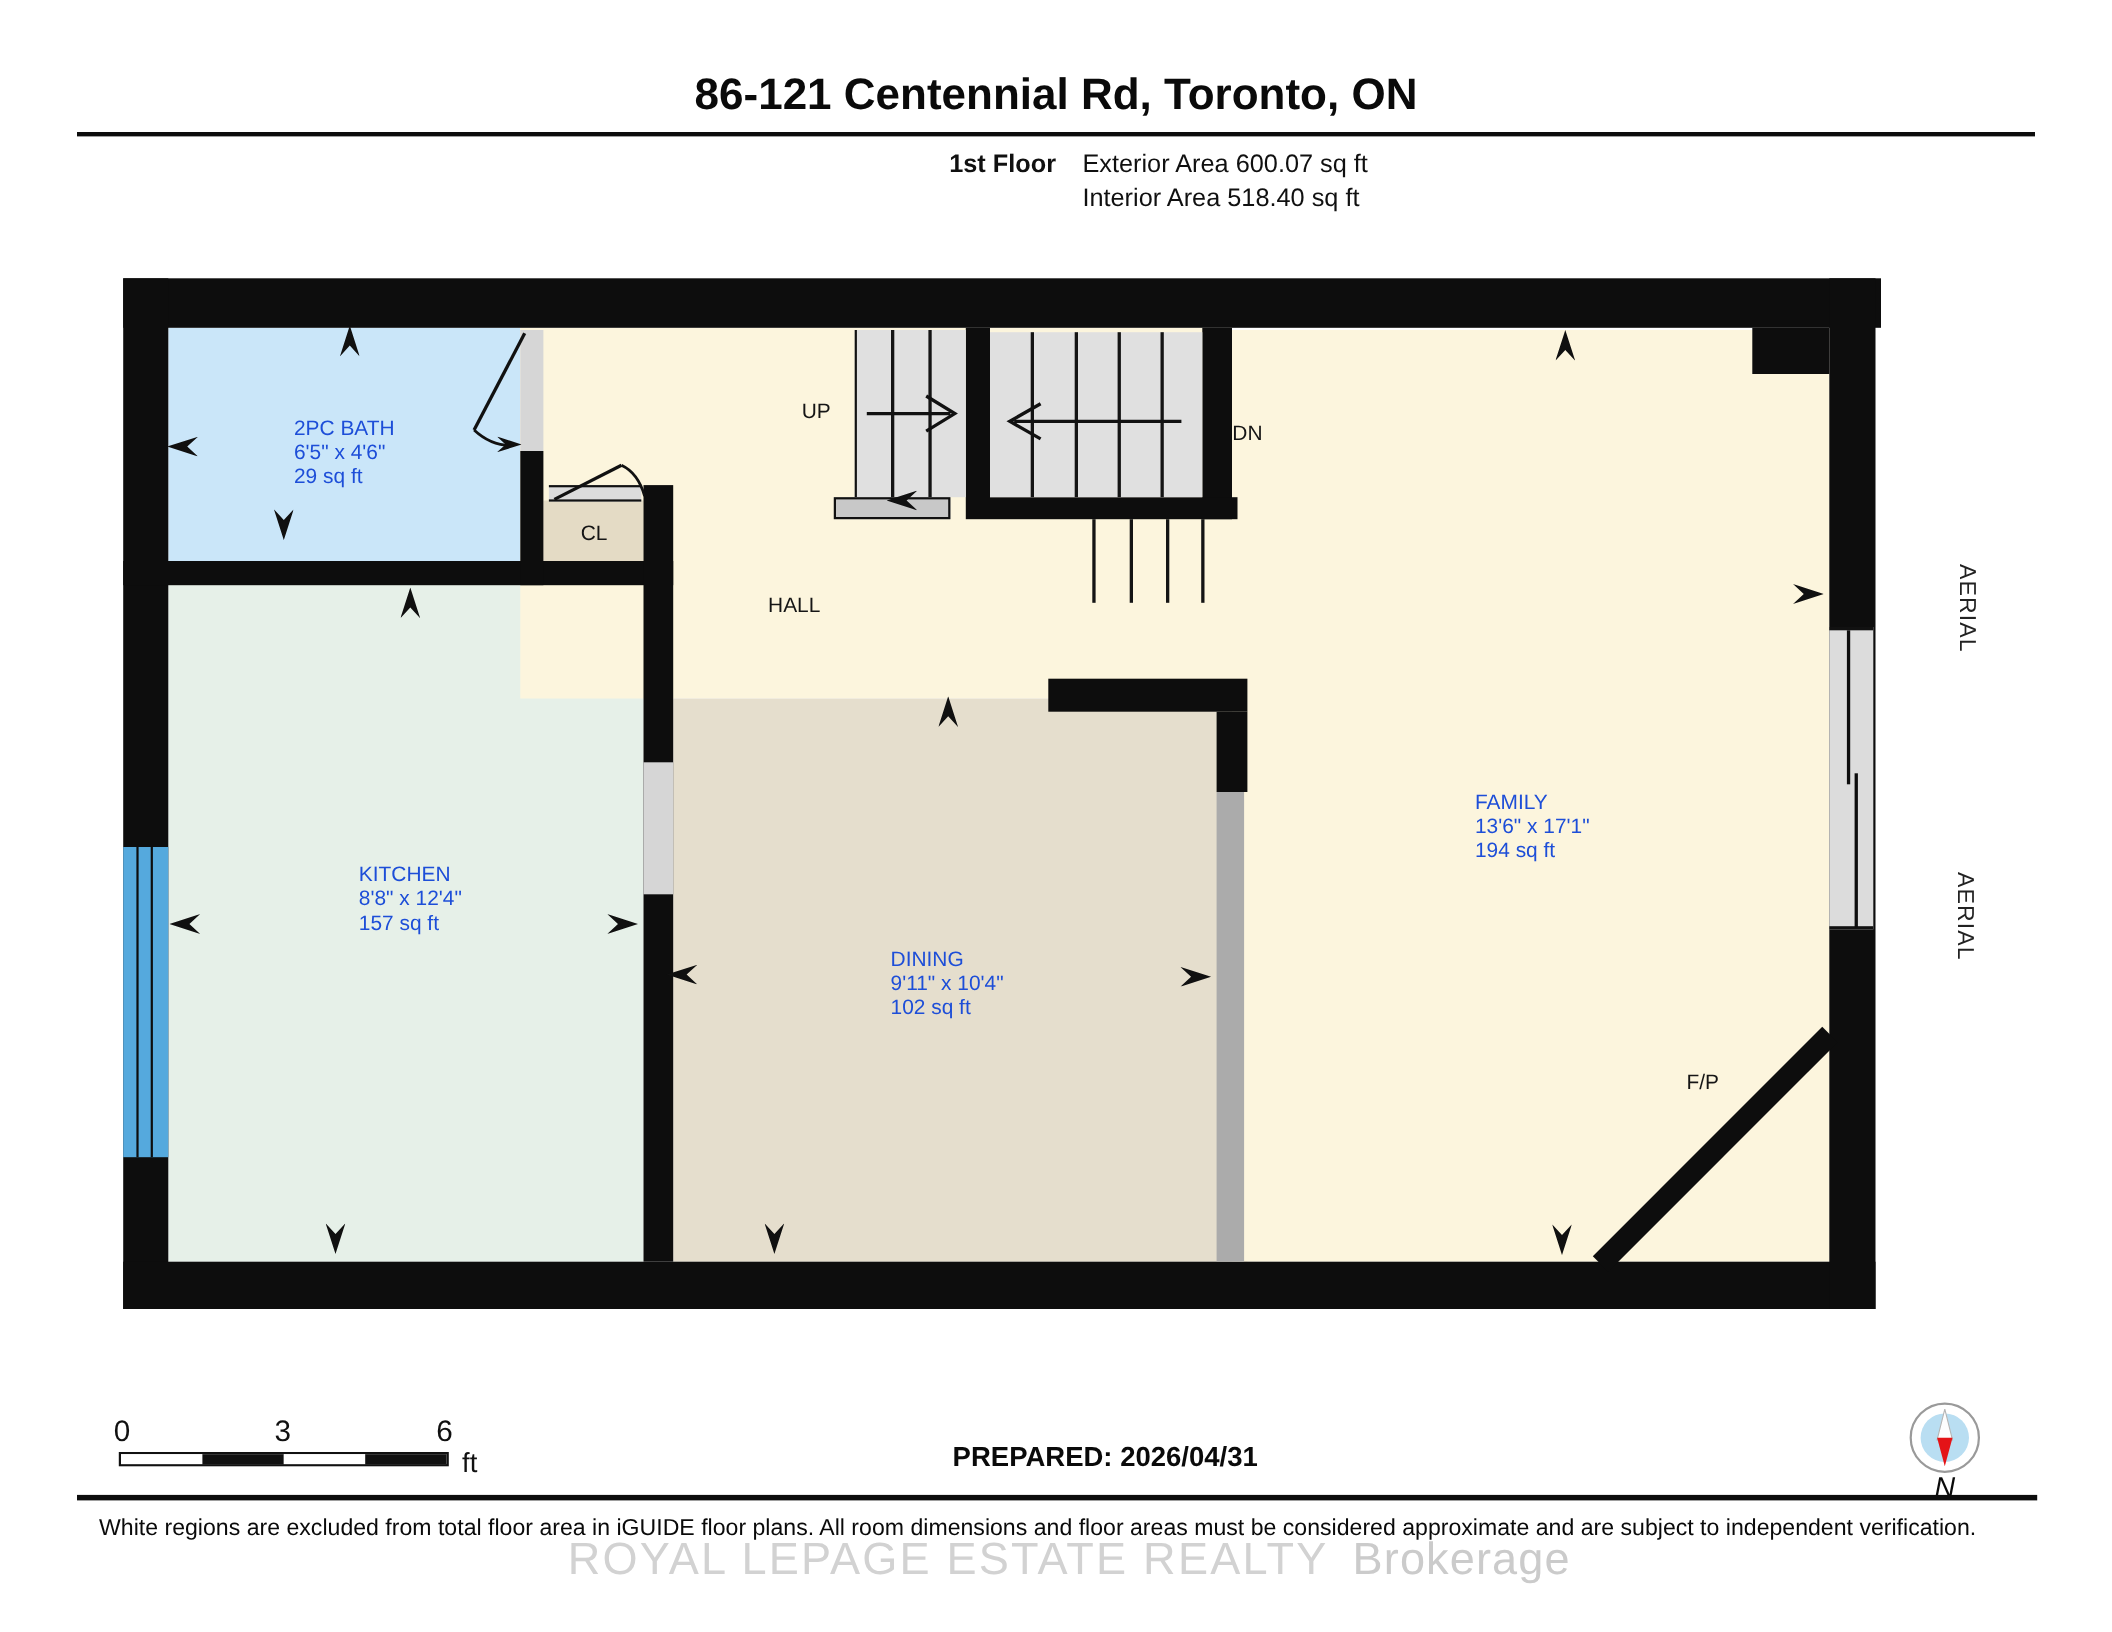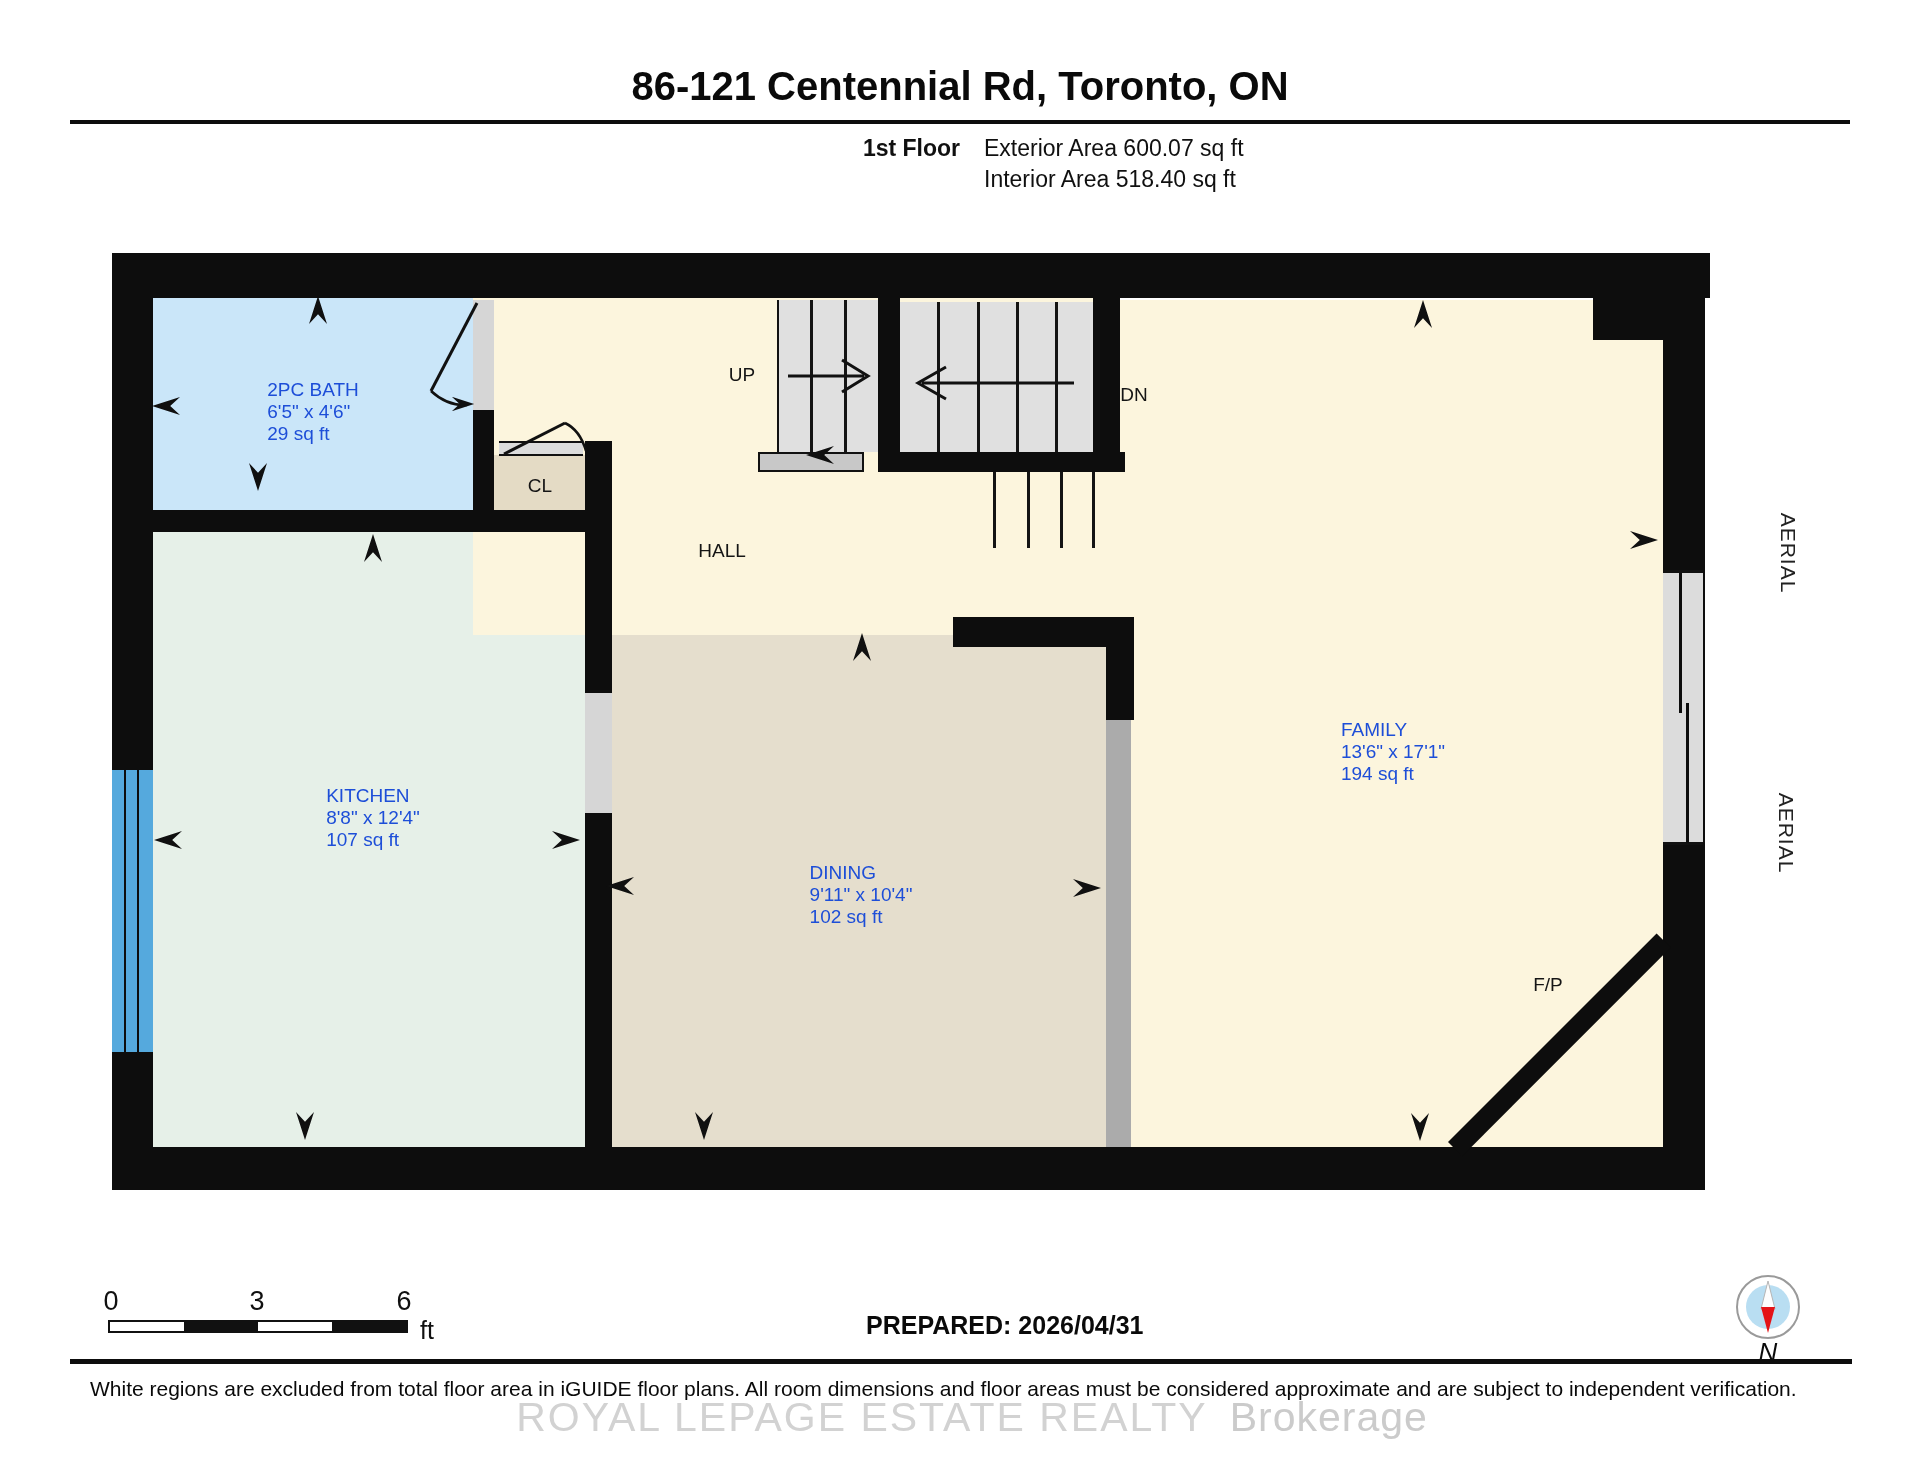--- a/index.html
+++ b/index.html
@@ -105,21 +105,21 @@
   </svg>
 
   <div class="room-label" style="left:313px;top:379px;">
     <div>2PC BATH</div>
     <div>6'5" x 4'6"</div>
     <div>29 sq ft</div>
   </div>
   <div class="room-label" style="left:373px;top:785px;">
     <div>KITCHEN</div>
     <div>8'8" x 12'4"</div>
-    <div>107 sq ft</div>
+    <div>157 sq ft</div>
   </div>
   <div class="room-label" style="left:861px;top:862px;">
     <div>DINING</div>
     <div>9'11" x 10'4"</div>
     <div>102 sq ft</div>
   </div>
   <div class="room-label" style="left:1393px;top:719px;">
     <div>FAMILY</div>
     <div>13'6" x 17'1"</div>
     <div>194 sq ft</div>

